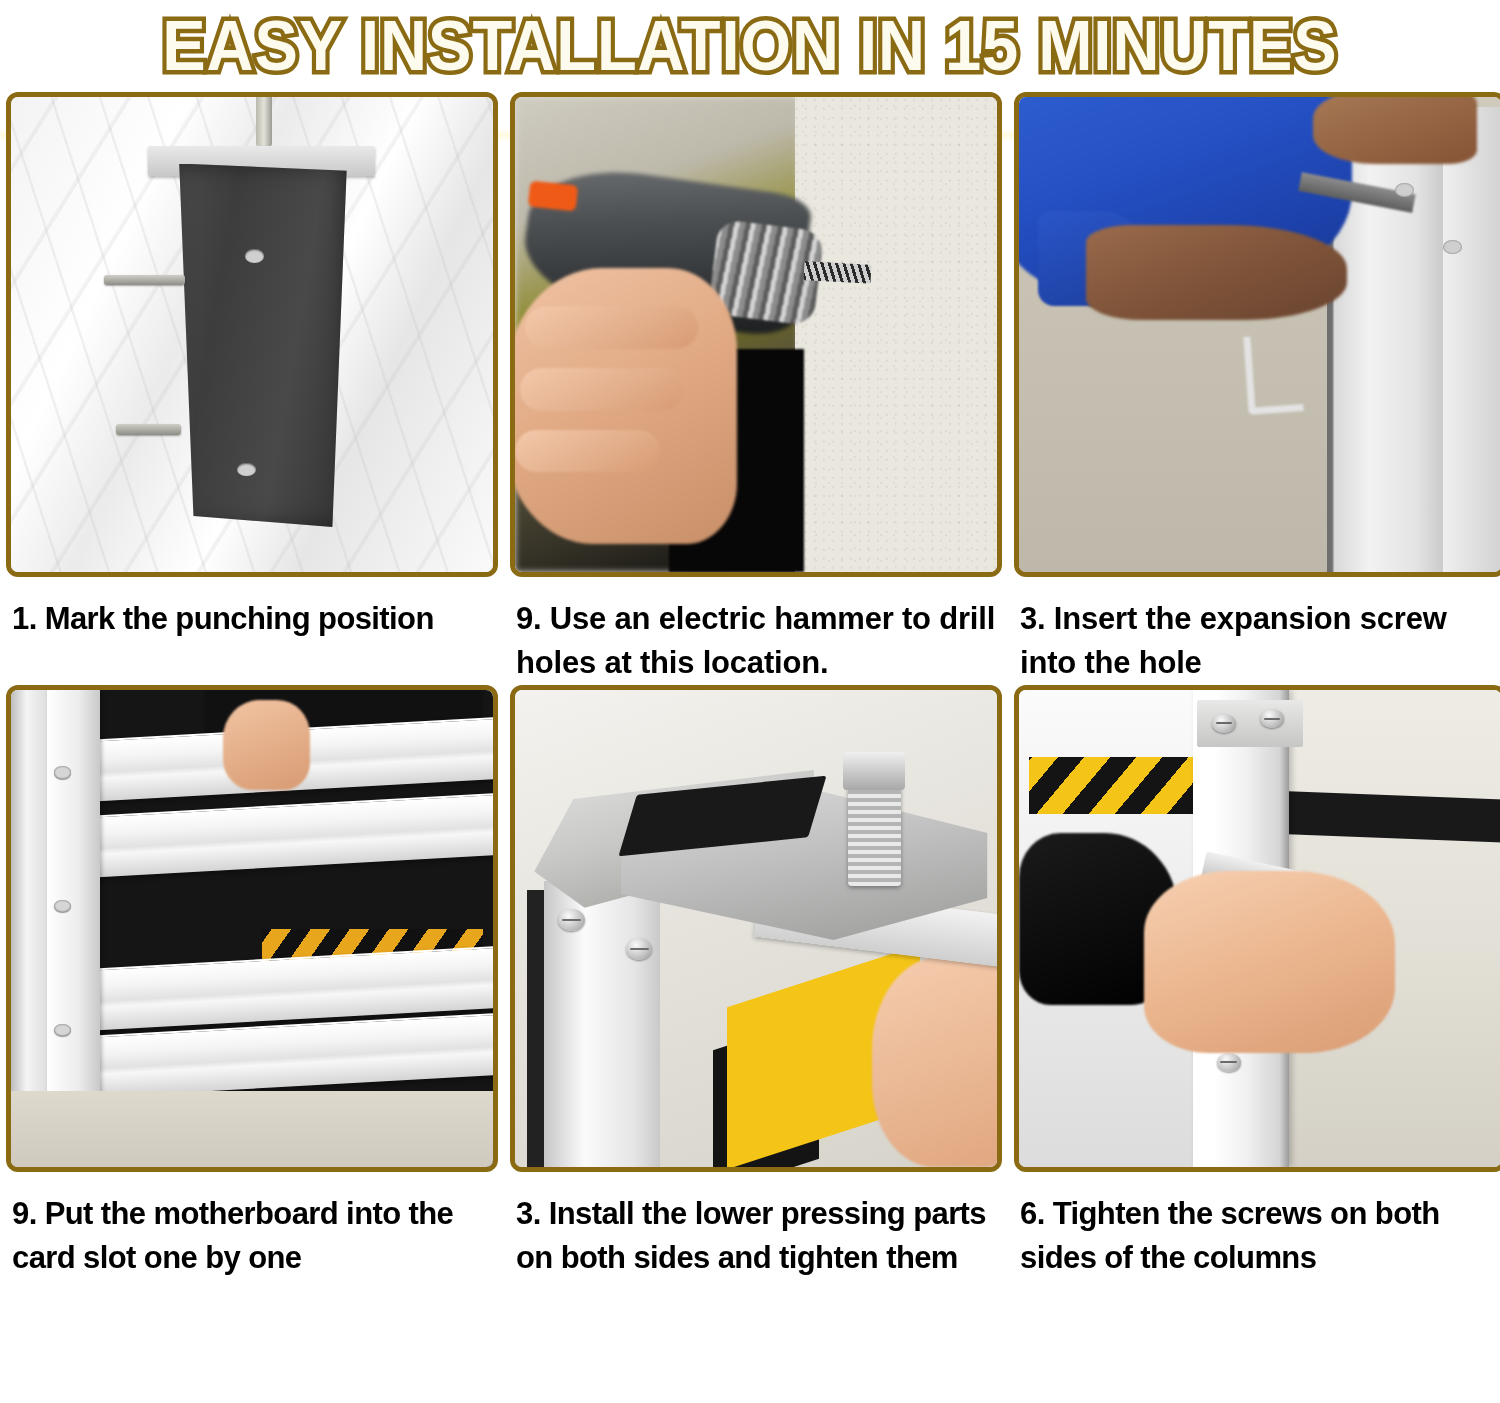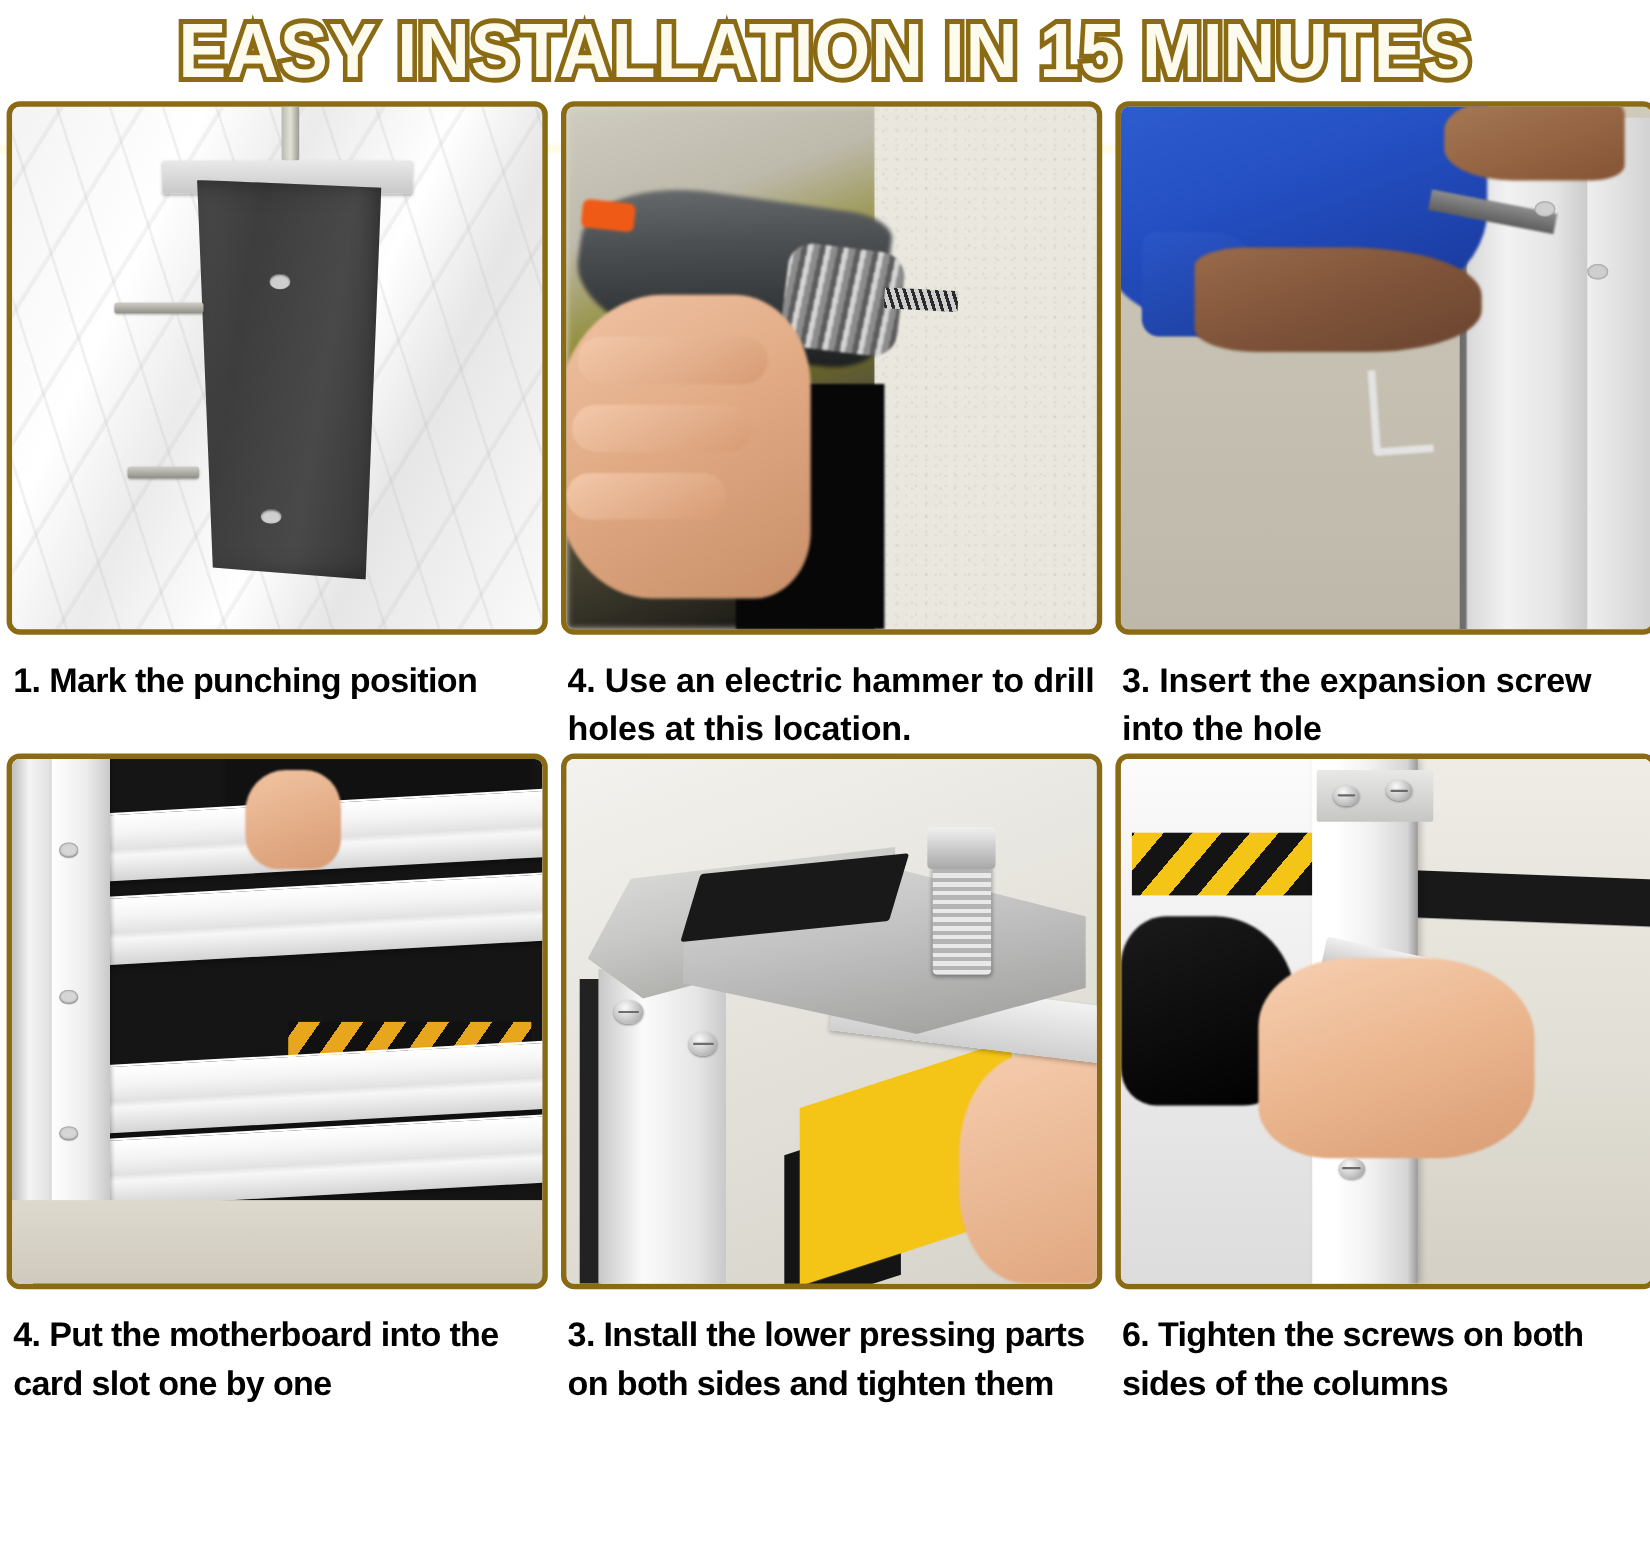--- a/index.html
+++ b/index.html
@@ -219,21 +219,21 @@
         <div class="drill-body"></div>
         <div class="drill-orange"></div>
         <div class="chuck"></div>
         <div class="bit"></div>
         <div class="hand2"></div>
         <div class="finger" style="left:2%;top:44%;width:36%;height:9%;"></div>
         <div class="finger" style="left:1%;top:57%;width:34%;height:9%;"></div>
         <div class="finger" style="left:0%;top:70%;width:30%;height:9%;"></div>
       </div>
     </div>
-    <div class="cap wide">4. Use an electric hammer to drill holes at this location.</div>
+    <div class="cap wide">9. Use an electric hammer to drill holes at this location.</div>
   </div>
 
   <div class="cell row1">
     <div class="frame">
       <div class="photo">
         <div class="p3floor"></div>
         <div class="p3col"></div>
         <div class="p3col2"></div>
         <div class="p3shirt"></div>
         <div class="p3arm"></div>
@@ -261,21 +261,21 @@
         <div class="rail" style="top:70%;transform:rotate(-3.2deg);"></div>
         <div class="p4hand"></div>
         <div class="p4colL"></div>
         <div class="p4colM"></div>
         <div class="p4screw" style="top:16%;"></div>
         <div class="p4screw" style="top:44%;"></div>
         <div class="p4screw" style="top:70%;"></div>
         <div class="p4floor"></div>
       </div>
     </div>
-    <div class="cap cond">4. Put the motherboard into the card slot one by one</div>
+    <div class="cap cond">9. Put the motherboard into the card slot one by one</div>
   </div>
 
   <div class="cell row2">
     <div class="frame">
       <div class="photo">
         <div class="p5bg"></div>
         <div class="p5hzb"></div>
         <div class="p5hzy"></div>
         <div class="p5colw2"></div>
         <div class="p5colw"></div>

